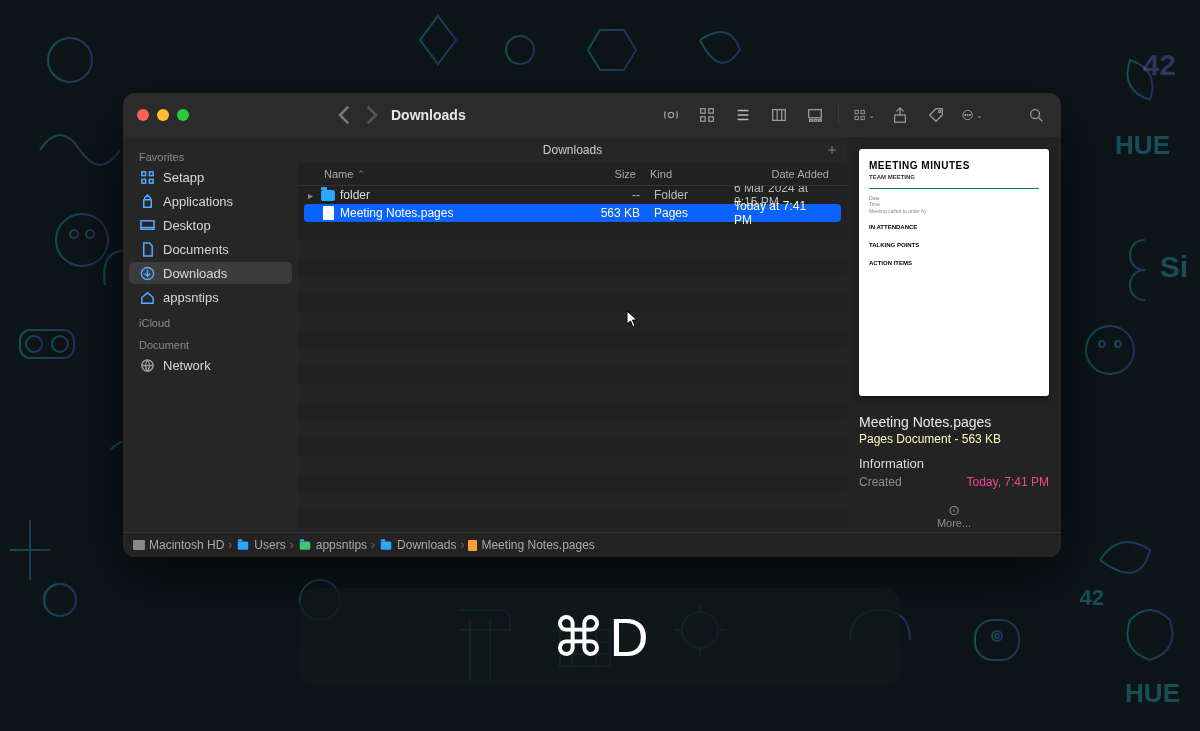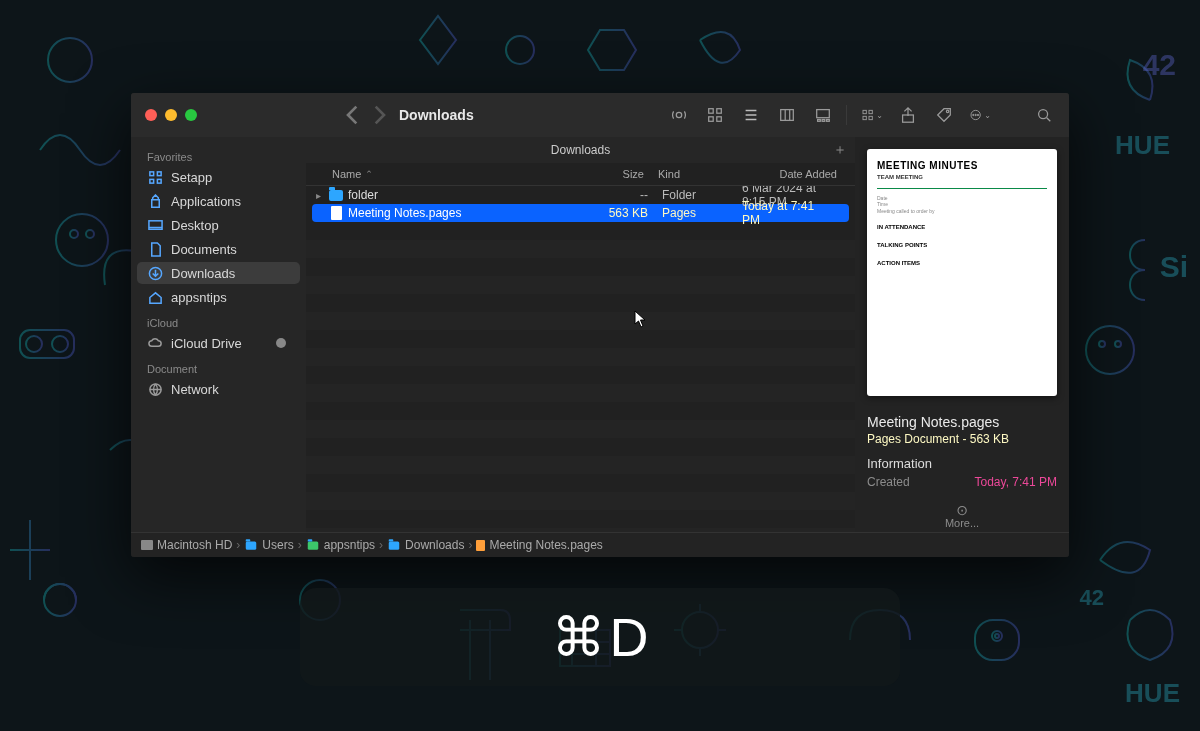--- a/index.html
+++ b/index.html
@@ -1,20 +1,20 @@
 <!DOCTYPE html>
 <html><head>
 <meta charset="utf-8">
 <style>
   html,body{margin:0;padding:0;width:1200px;height:731px;background:#000;font-family:-apple-system,BlinkMacSystemFont,"Helvetica Neue",Arial,sans-serif;overflow:hidden;color:#ddd;}
   
   .bg-doodle{position:absolute;inset:0;background:#0f161a;}
   .bg-doodle svg{position:absolute;inset:0;width:100%;height:100%;}
   
-  .finder{position:absolute;left:131px;top:93px;width:938px;height:464px;border-radius:3px;background:#212121;box-shadow:0 20px 60px rgba(0,0,0,.7);overflow:hidden;display:flex;flex-direction:column;}
+  .finder{position:absolute;left:123px;top:93px;width:938px;height:464px;border-radius:12px;background:#212121;box-shadow:0 20px 60px rgba(0,0,0,.7);overflow:hidden;display:flex;flex-direction:column;}
   .titlebar{height:44px;display:flex;align-items:center;padding:0 14px;background:#2b2b2b;}
   .sidebar{width:175px;background:#262626;display:flex;flex-direction:column;padding-top:6px;font-size:13px;color:#c9c9c9;flex-shrink:0;}
   .content-row{flex:1;display:flex;min-height:0;}
   .filepane{flex:1;display:flex;flex-direction:column;min-width:0;}
   .preview-pane{width:190px;background:#232323;padding:12px;font-size:12px;color:#bdbdbd;display:flex;flex-direction:column;}
   .tablabel{height:26px;display:flex;align-items:center;justify-content:center;font-size:12px;color:#ccc;background:#262626;position:relative;}
   .tab-plus{position:absolute;right:8px;top:4px;color:#888;font-size:14px;}
   .col-header{height:22px;display:flex;align-items:center;font-size:11px;color:#aaa;border-bottom:1px solid #333;padding-left:26px;}
   .col-name{flex:0 0 232px;display:flex;align-items:center;gap:4px;}
   .col-size{flex:0 0 80px;text-align:right;padding-right:14px;}
@@ -284,29 +284,20 @@
       <div class="sb-item">
           <span class="ic">
             <svg viewBox="0 0 16 16">
               <path d="M2 8l6-5 6 5v6H2z"></path>
             </svg>
           </span>
           <span>appsntips</span>
         </div>
 
       <div class="sb-hdr">iCloud</div>
-      <div class="sb-item">
-          <span class="ic grey">
-            <svg viewBox="0 0 16 16">
-              <path d="M4 11a3 3 0 010-6 4 4 0 017 0 3 3 0 010 6z"></path>
-            </svg>
-          </span>
-          <span>iCloud Drive</span>
-          <span class="sb-dot"></span>
-        </div>
 
       <div class="sb-hdr">Document</div>
       <div class="sb-item">
           <span class="ic grey">
             <svg viewBox="0 0 16 16">
               <circle cx="8" cy="8" r="6"></circle>
               <path d="M2 8h12M8 2a10 10 0 010 12M8 2a10 10 0 000 12"></path>
             </svg>
           </span>
           <span>Network</span>

